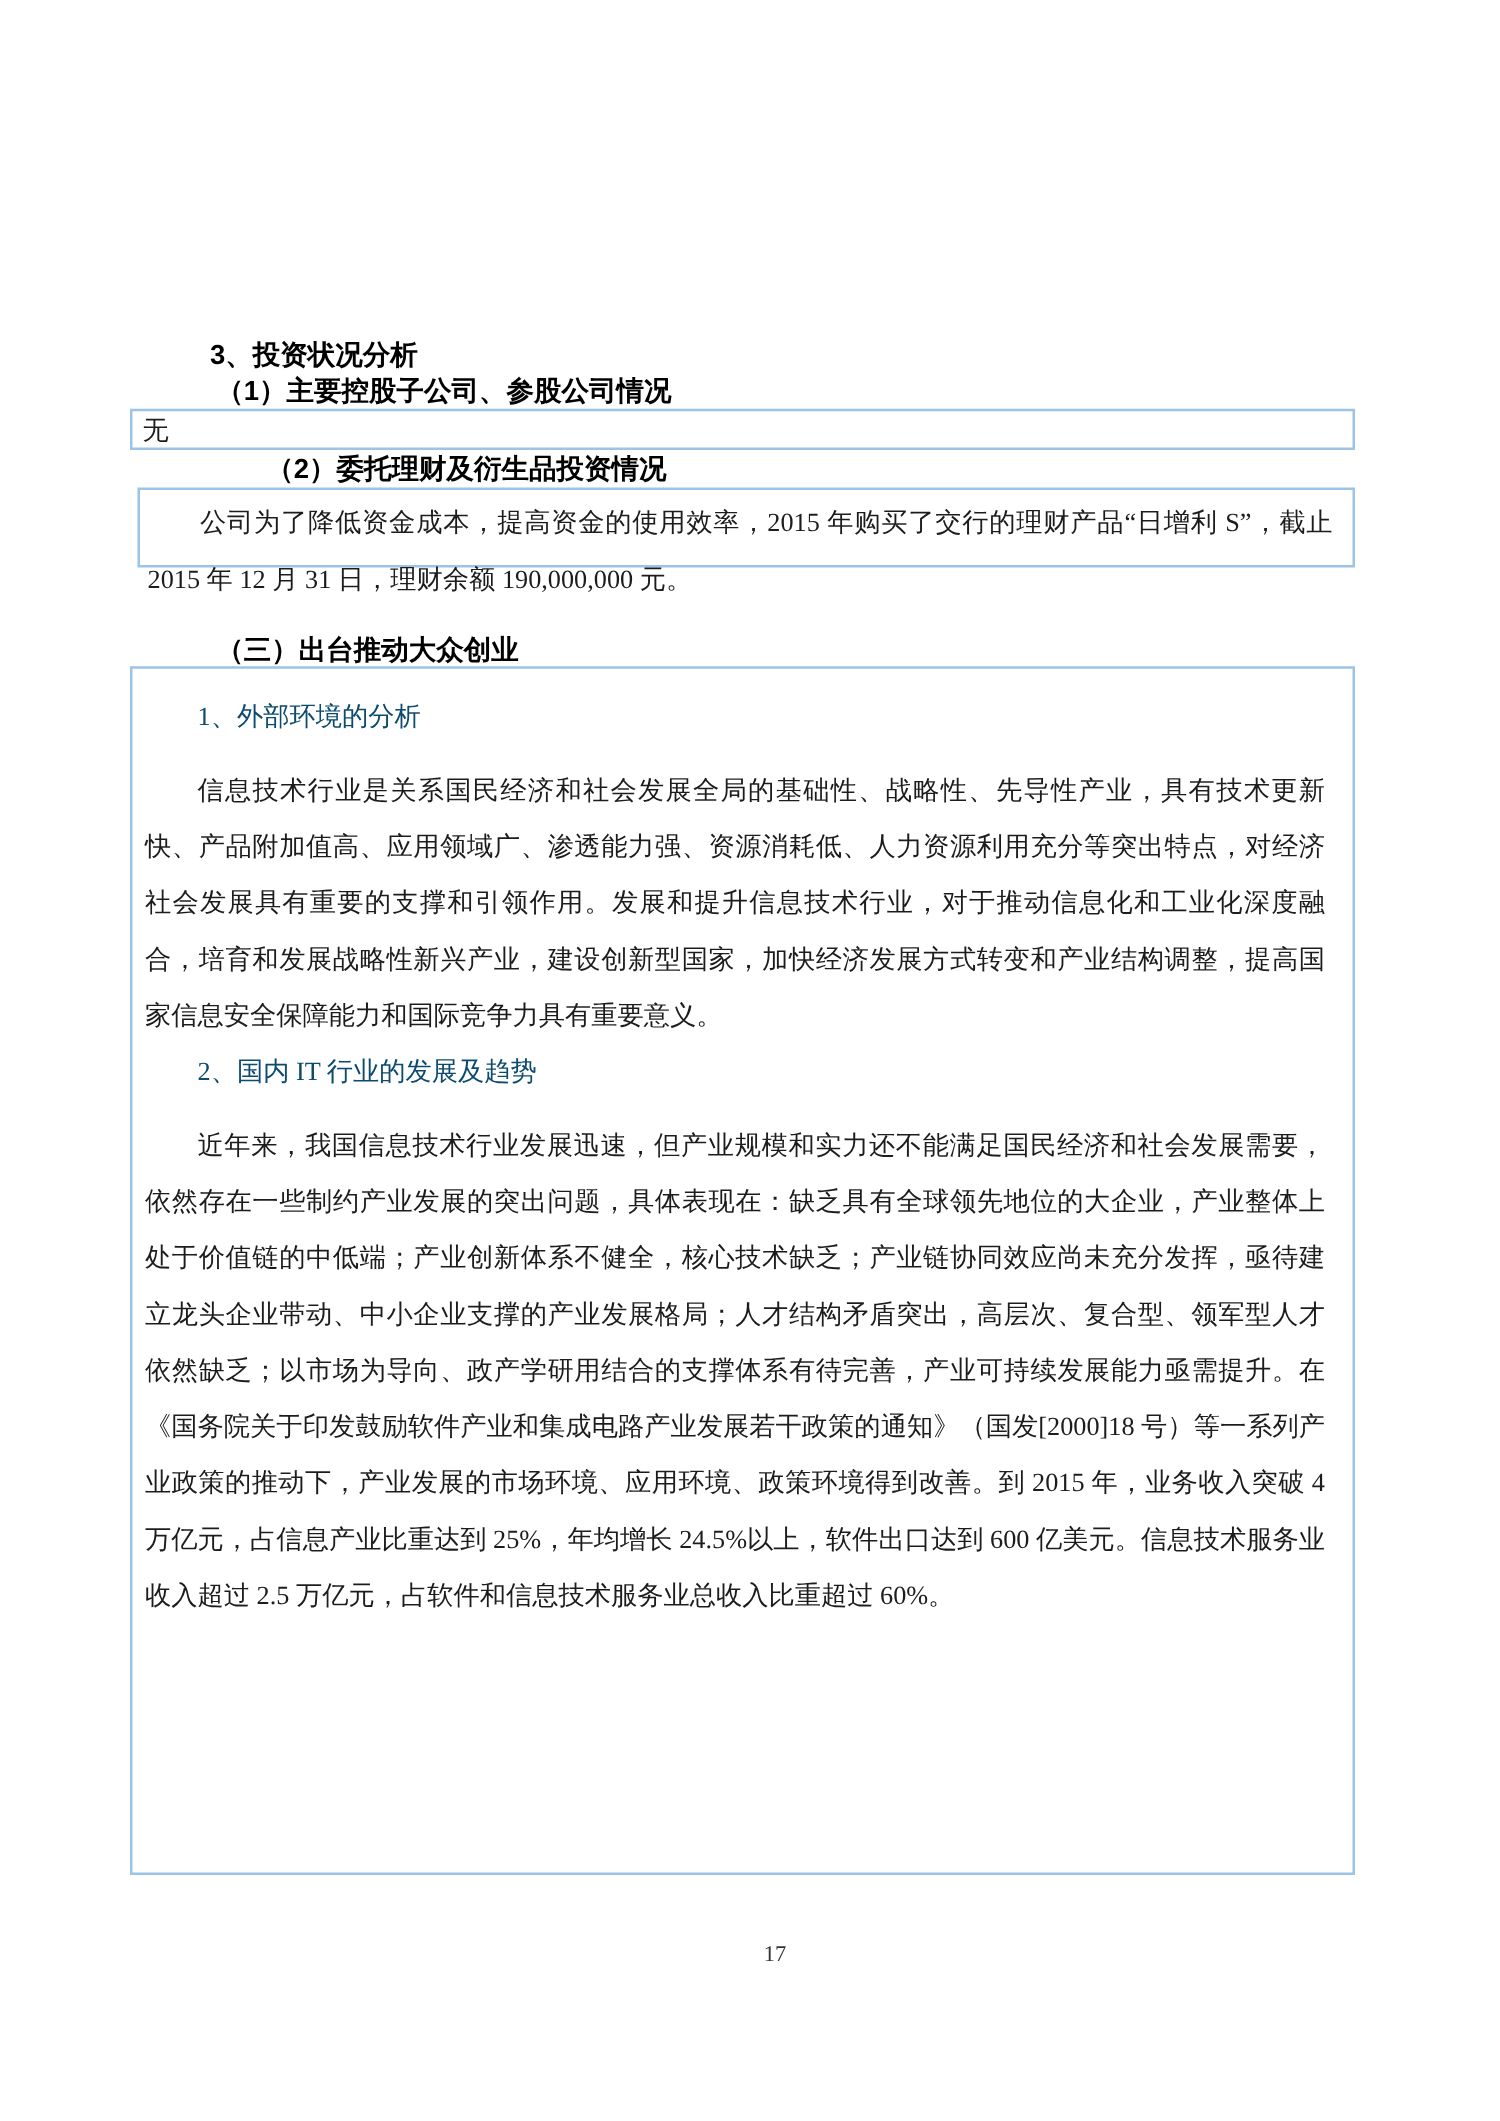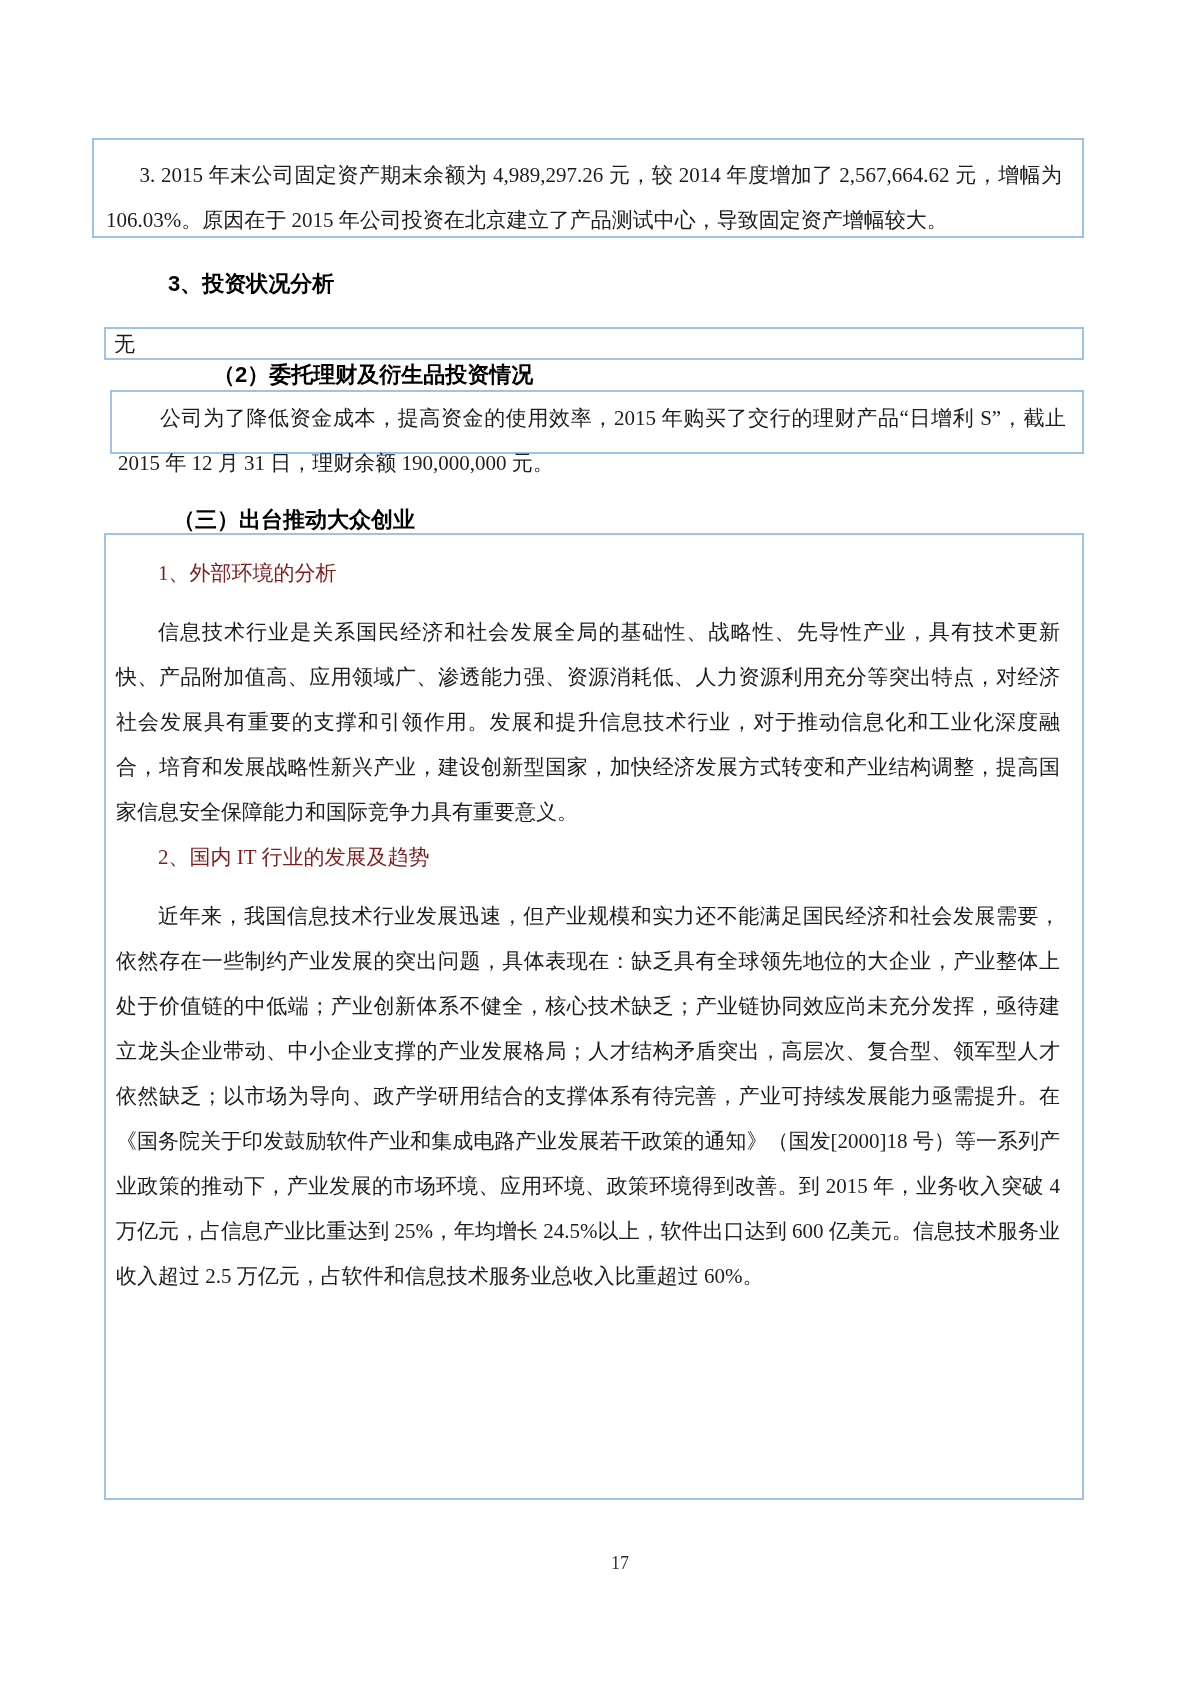--- a/index.html
+++ b/index.html
@@ -49,44 +49,42 @@
   .box-entrusted { left:110px; top:390px; width:974px; height:64px; padding:4px 16px 0 6px; }
 
   .h-environment { left:173px; top:508px; }
   .box-environment { left:104px; top:533px; width:980px; height:967px; padding:16px 22px 0 10px; }
   .box-environment .subtitle {
     margin:0;
     font-size:21px;
     line-height:45px;
     text-indent:2em;
     text-align:left;
-    color:#7f1d1d;
+    color:#0c4a6e;
   }
   .box-environment .para { margin-top:14px; }
 
   .page-number {
     position:absolute;
     left:0; right:0; top:1553px;
     text-align:center;
     font-size:18px;
     color:#333;
     padding-left:40px;
   }
 </style>
 </head>
 <body>
 
 <div class="page">
 
-  <div class="box box-fixed-assets">
-    <p class="para">3. 2015 年末公司固定资产期末余额为 4,989,297.26 元，较 2014 年度增加了 2,567,664.62 元，增幅为 106.03%。原因在于 2015 年公司投资在北京建立了产品测试中心，导致固定资产增幅较大。</p>
-  </div>
 
   <h3 class="heading h-investment">3、投资状况分析</h3>
 
+  <h3 class="heading h-subsidiaries">（1）主要控股子公司、参股公司情况</h3>
 
   <div class="box box-subsidiaries">
     <p class="para">无</p>
   </div>
 
   <h3 class="heading h-entrusted">（2）委托理财及衍生品投资情况</h3>
 
   <div class="box box-entrusted">
     <p class="para">公司为了降低资金成本，提高资金的使用效率，2015 年购买了交行的理财产品“日增利 S”，截止 2015 年 12 月 31 日，理财余额 190,000,000 元。</p>
   </div>

